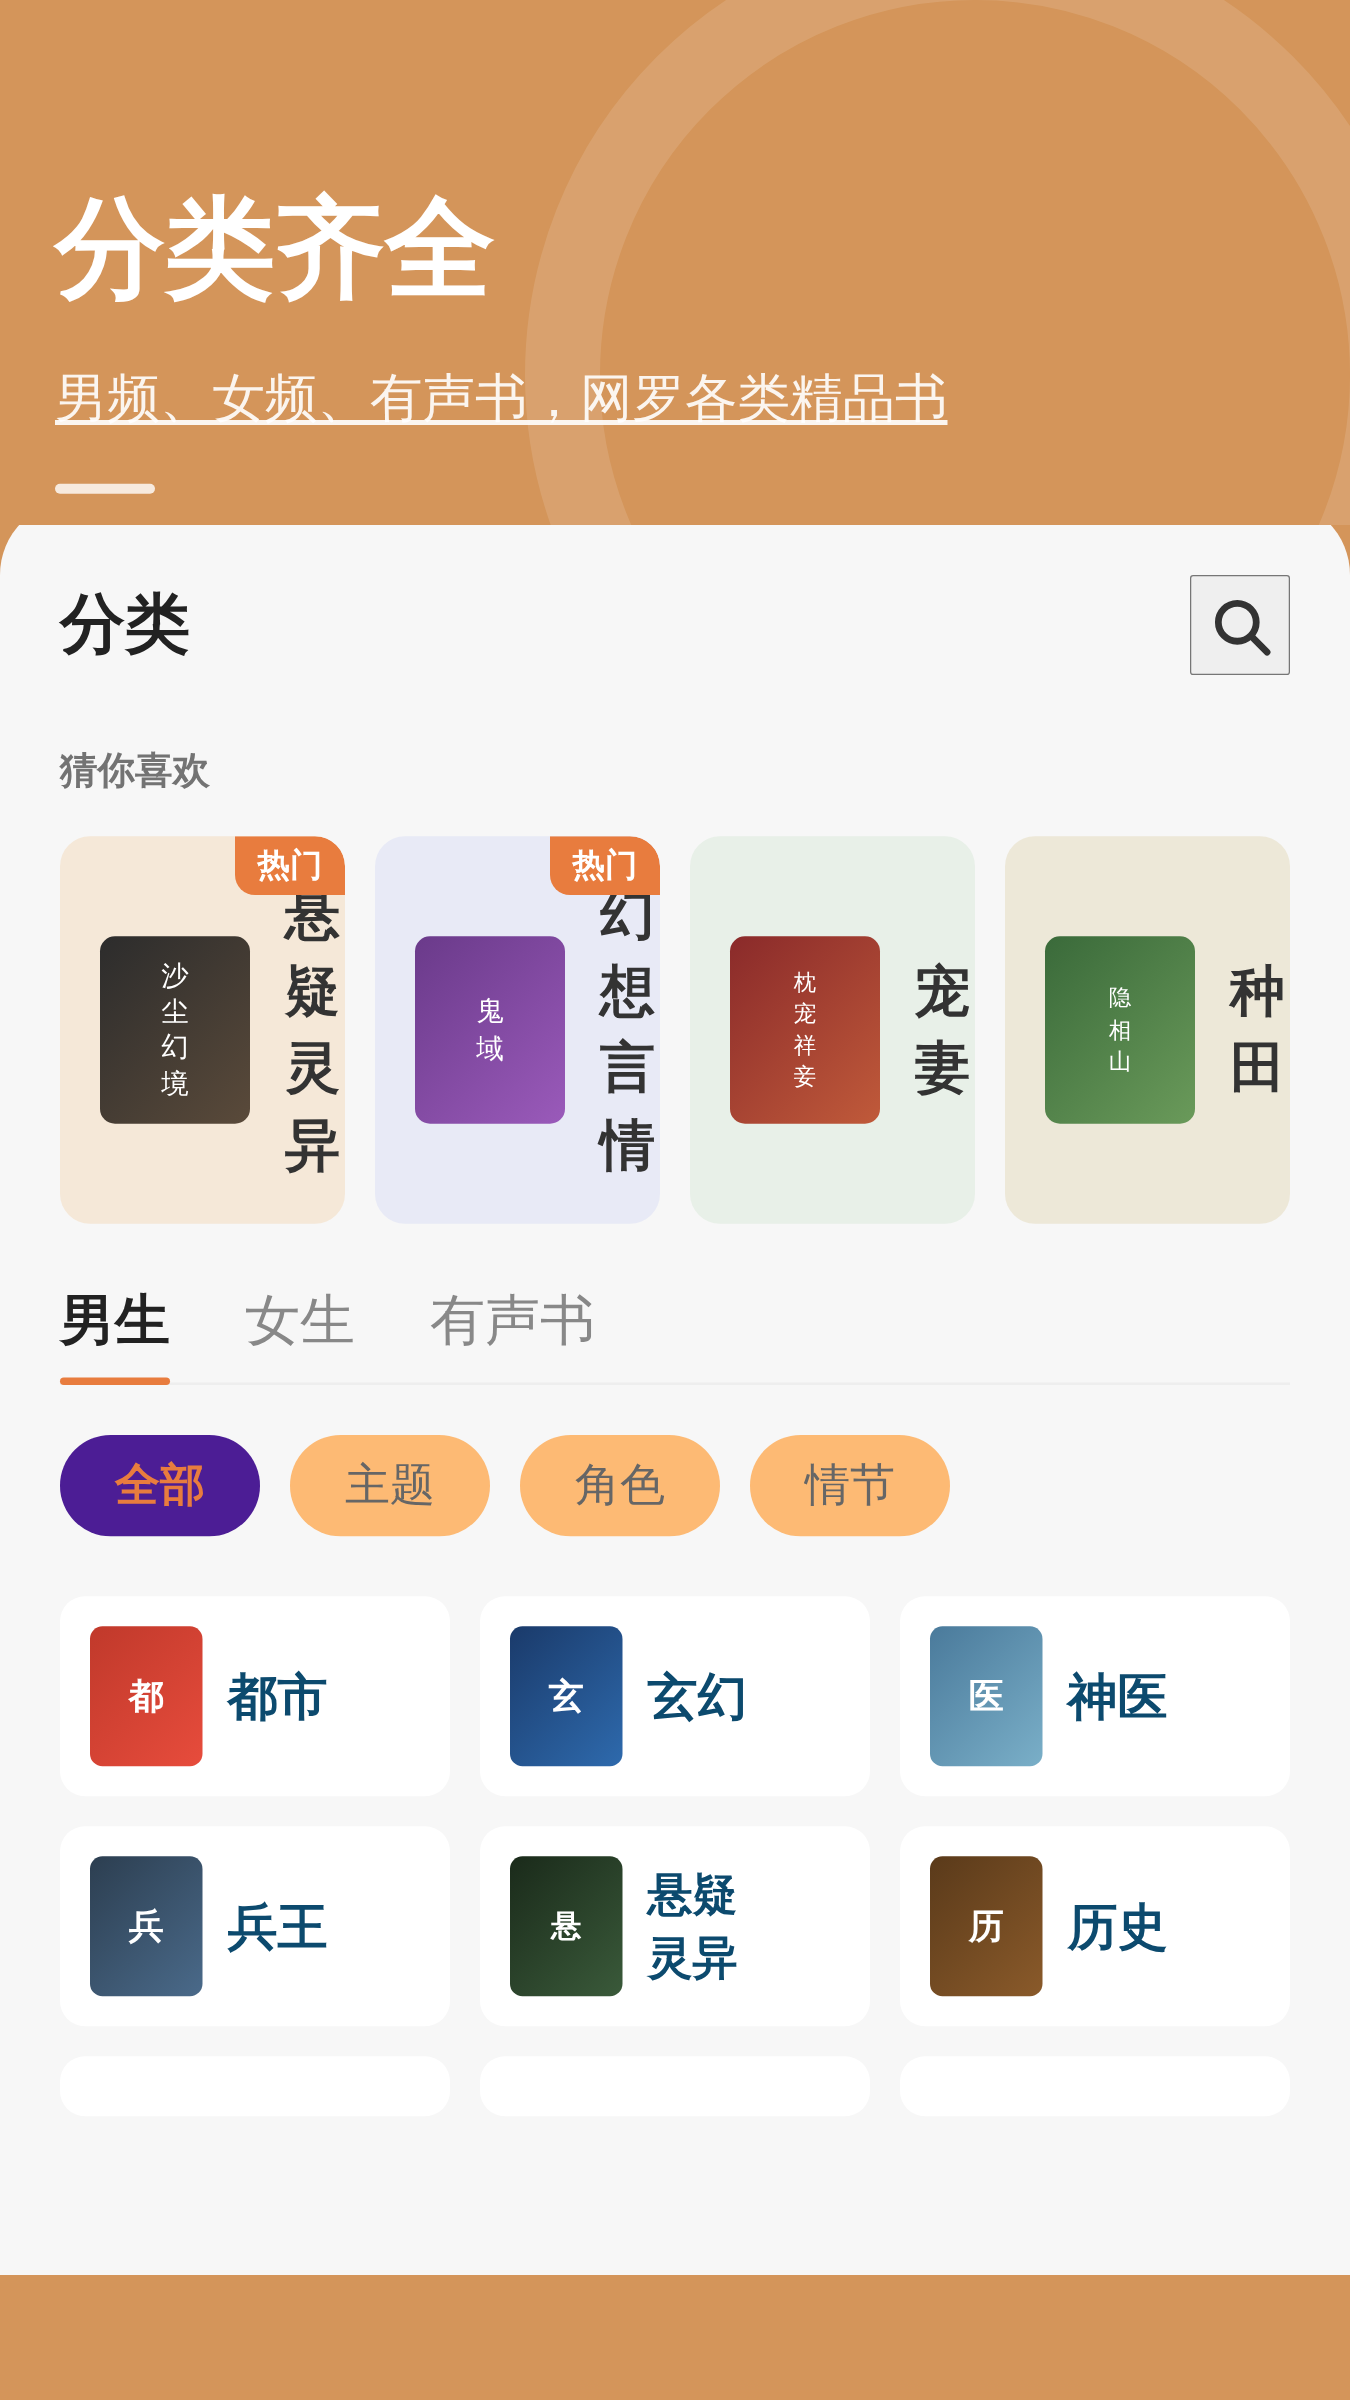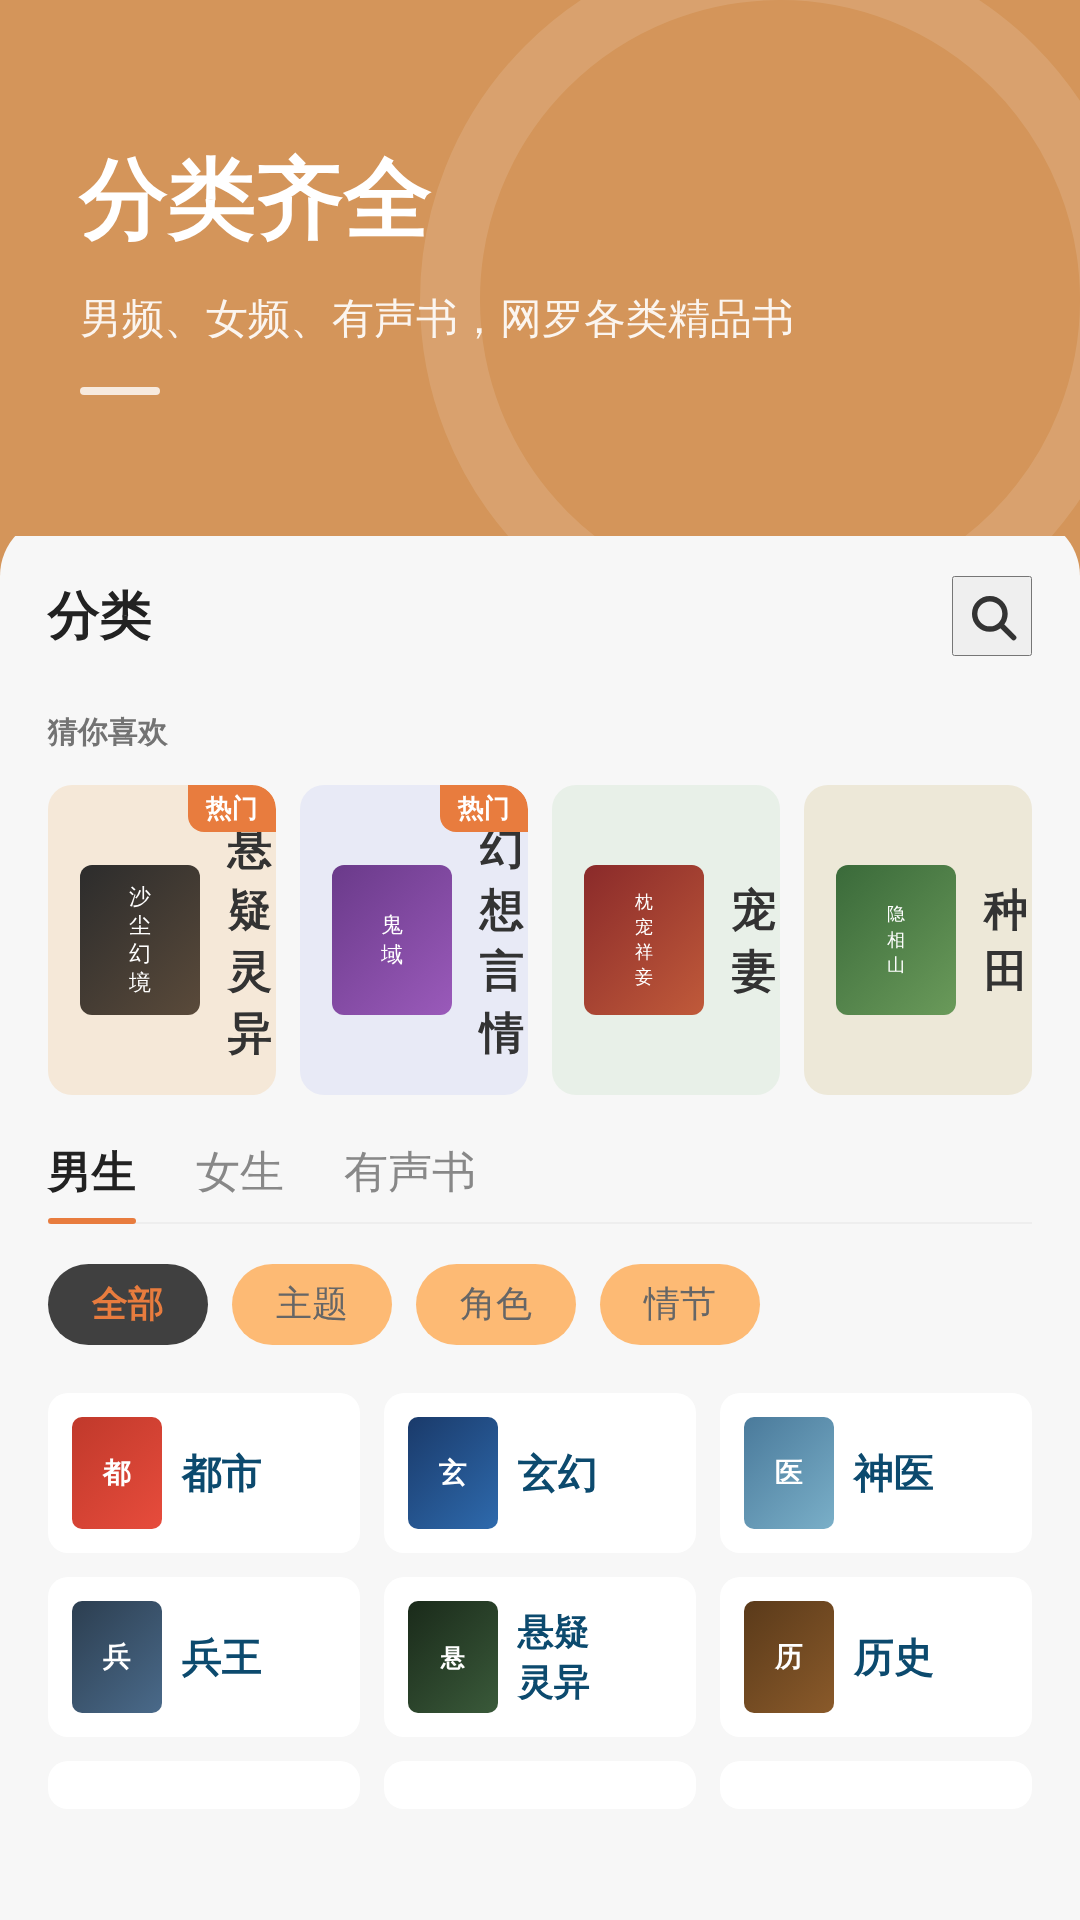--- a/index.html
+++ b/index.html
@@ -8,24 +8,24 @@
     body {
       width: 1080px;
       min-height: 1920px;
       background: #D4955A;
       font-family: -apple-system, 'PingFang SC', 'Helvetica Neue', sans-serif;
       overflow-x: hidden;
     }
 
     .header-bg {
       width: 100%;
-      height: 536px;
+      height: 420px;
       background: #D4955A;
       position: relative;
-      padding: 140px 80px 60px;
+      padding: 140px 44px 60px;
       overflow: hidden;
     }
 
     .header-bg::after {
       content: '';
       position: absolute;
       right: -60px;
       top: -60px;
       width: 600px;
       height: 600px;
@@ -37,20 +37,21 @@
       font-size: 88px;
       font-weight: 700;
       color: #fff;
       margin-bottom: 32px;
     }
 
     .header-subtitle {
       font-size: 42px;
       color: rgba(255,255,255,0.9);
       margin-bottom: 40px;
+      text-decoration: underline;
     }
 
     .header-divider {
       width: 80px;
       height: 8px;
       background: rgba(255,255,255,0.8);
       border-radius: 4px;
     }
 
     .card-container {
@@ -225,21 +226,21 @@
 
     .filter-pill {
       padding: 16px 44px;
       border-radius: 50px;
       font-size: 36px;
       cursor: pointer;
       border: none;
     }
 
     .filter-pill.active {
-      background: #404040;
+      background: #4c1d95;
       color: #E87C3E;
       font-weight: 600;
     }
 
     .filter-pill.inactive {
       background: #fdba74;
       color: #666;
     }
 
     

